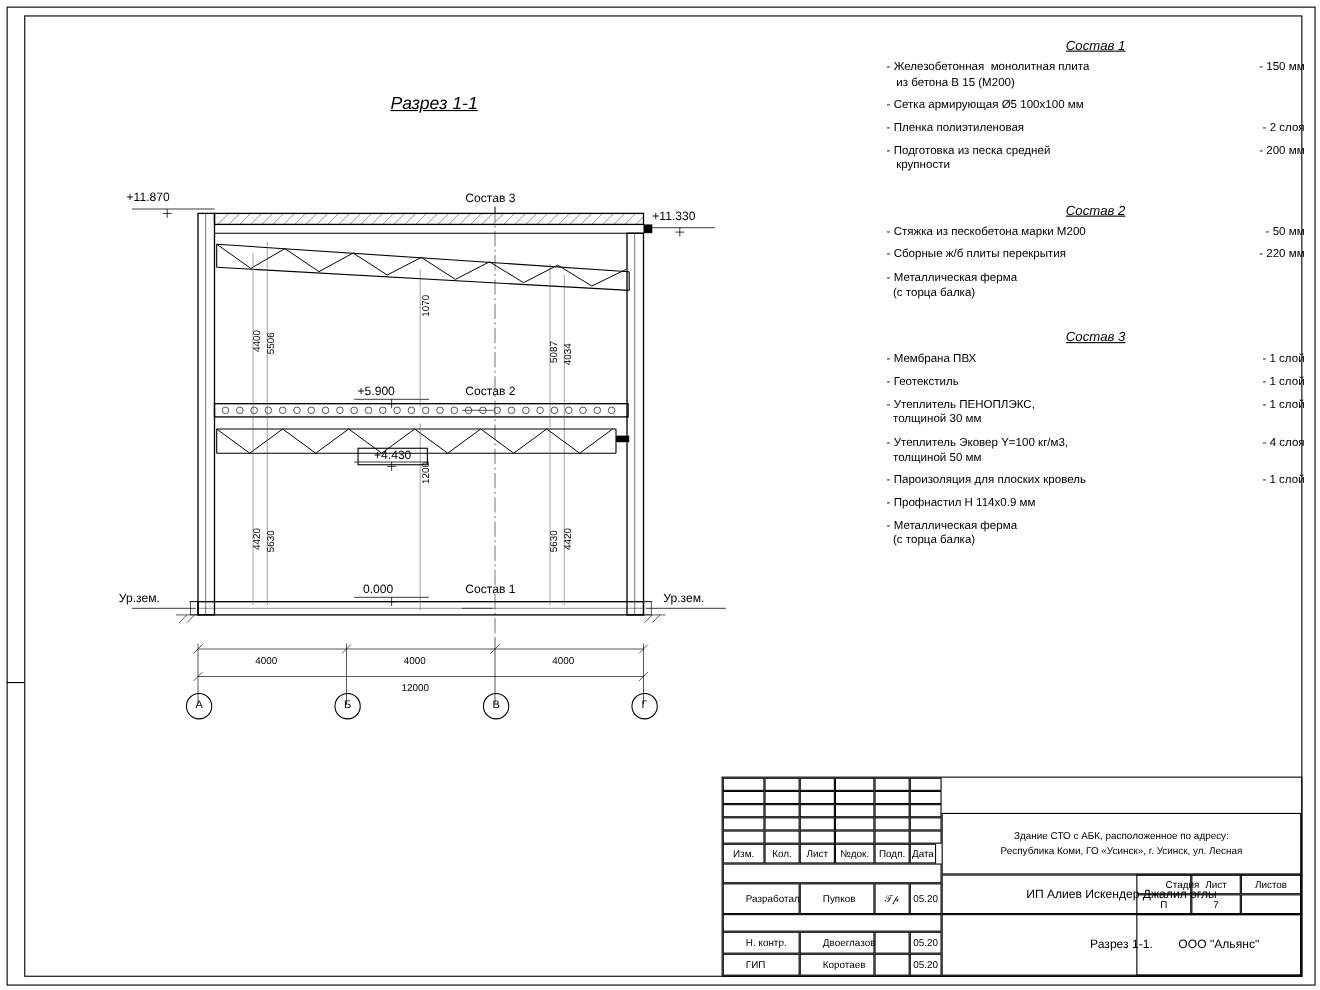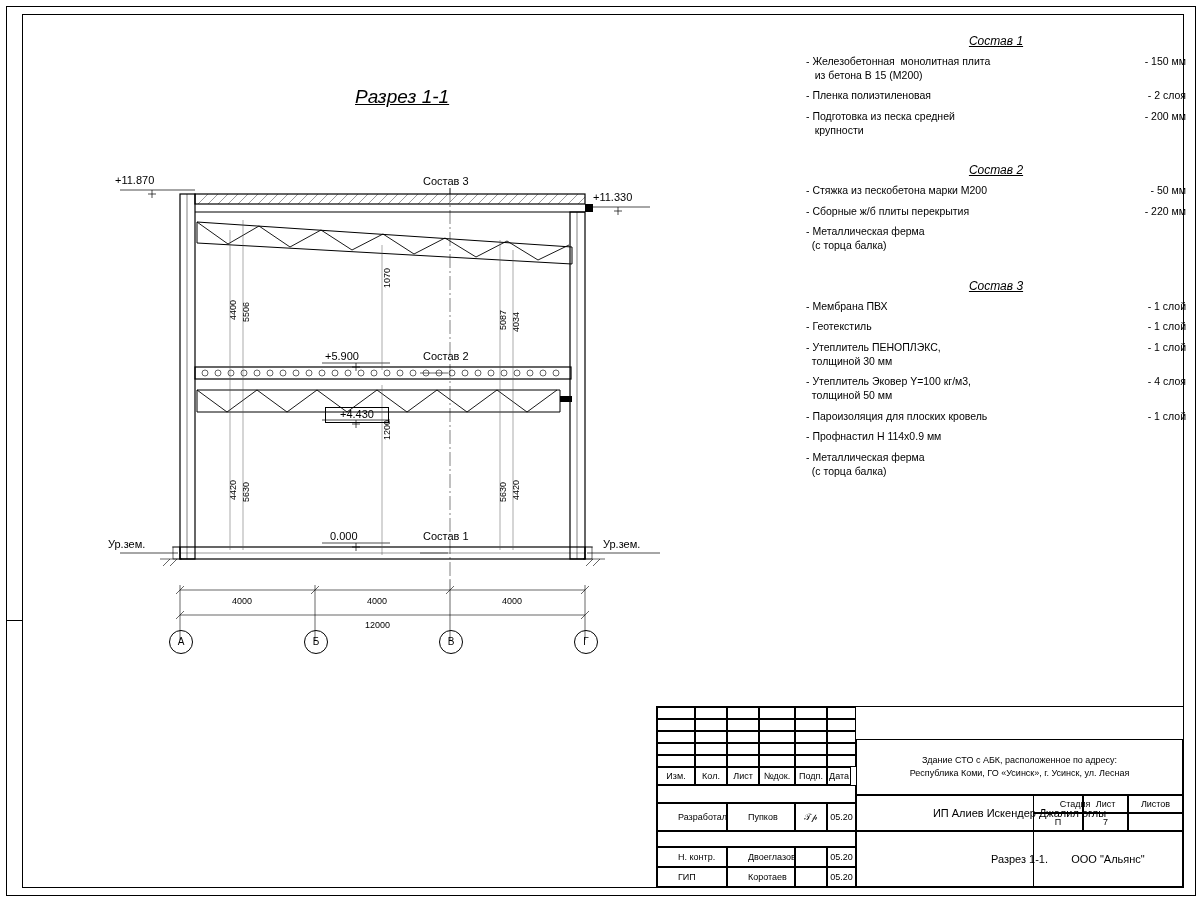--- a/index.html
+++ b/index.html
@@ -41,21 +41,21 @@
 <body>
 
 <div class="sheet">
 
   <div class="frame-outer"></div>
   <div class="frame-inner"></div>
   <div class="left-stub"></div>
 
   <div class="draw">
 
-    <div class="t it u" style="left:295px;top:25px;font-size:19px;">Разрез 1-1</div>
+    <div class="t it u" style="left:295px;top:25px;font-size:16px;">Разрез 1-1</div>
 
     <svg width="720" height="620">
 
       <rect x="135" y="134" width="390" height="10" fill="none" stroke="#000" stroke-width="1.2"></rect>
       <g stroke="#000" stroke-width="0.4">
         <line x1="138" y1="144" x2="148" y2="134"></line>
           <line x1="148" y1="144" x2="158" y2="134"></line>
         <line x1="158" y1="144" x2="168" y2="134"></line>
           <line x1="168" y1="144" x2="178" y2="134"></line>
         <line x1="178" y1="144" x2="188" y2="134"></line>
@@ -283,20 +283,24 @@
   <div class="spec">
 
     <h3>Состав 1</h3>
     <div class="grp">
       <div class="row">
           <span class="lbl" style="white-space: pre;">- Железобетонная  монолитная плита
    из бетона В 15 (М200)</span>
           <span class="val">- 150 мм</span>
         </div>
       <div class="row">
+          <span class="lbl" style="white-space: pre;">- Сетка армирующая Ø5 100х100 мм</span>
+          <span class="val"></span>
+        </div>
+      <div class="row">
           <span class="lbl" style="white-space: pre;">- Пленка полиэтиленовая</span>
           <span class="val">-  2 слоя</span>
         </div>
       <div class="row">
           <span class="lbl" style="white-space: pre;">- Подготовка из песка средней
    крупности</span>
           <span class="val">- 200 мм</span>
         </div>
     </div>
 

